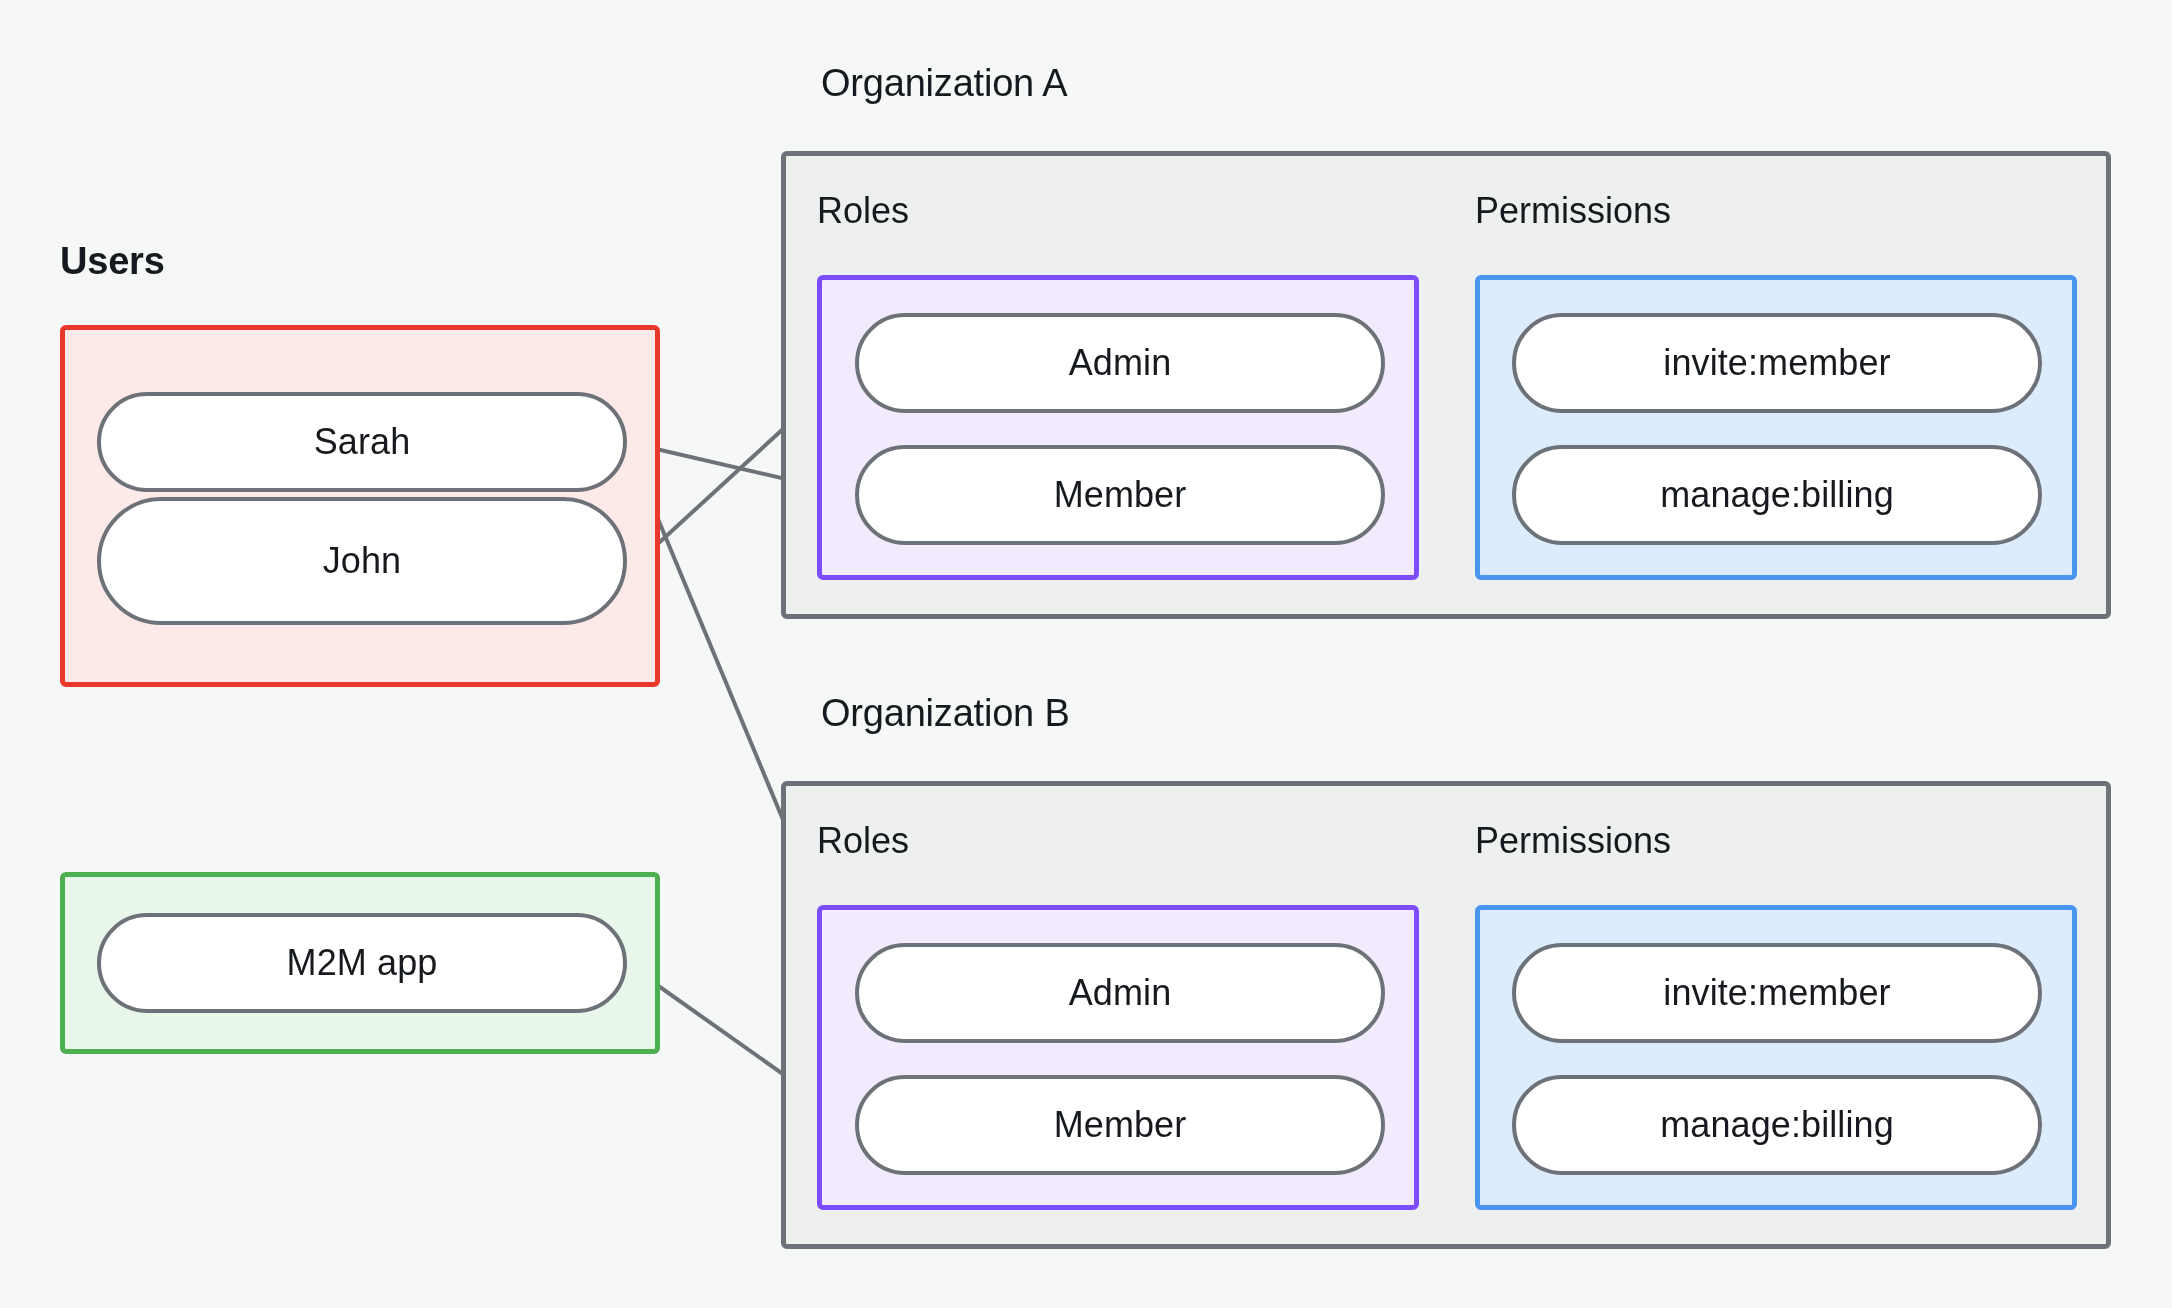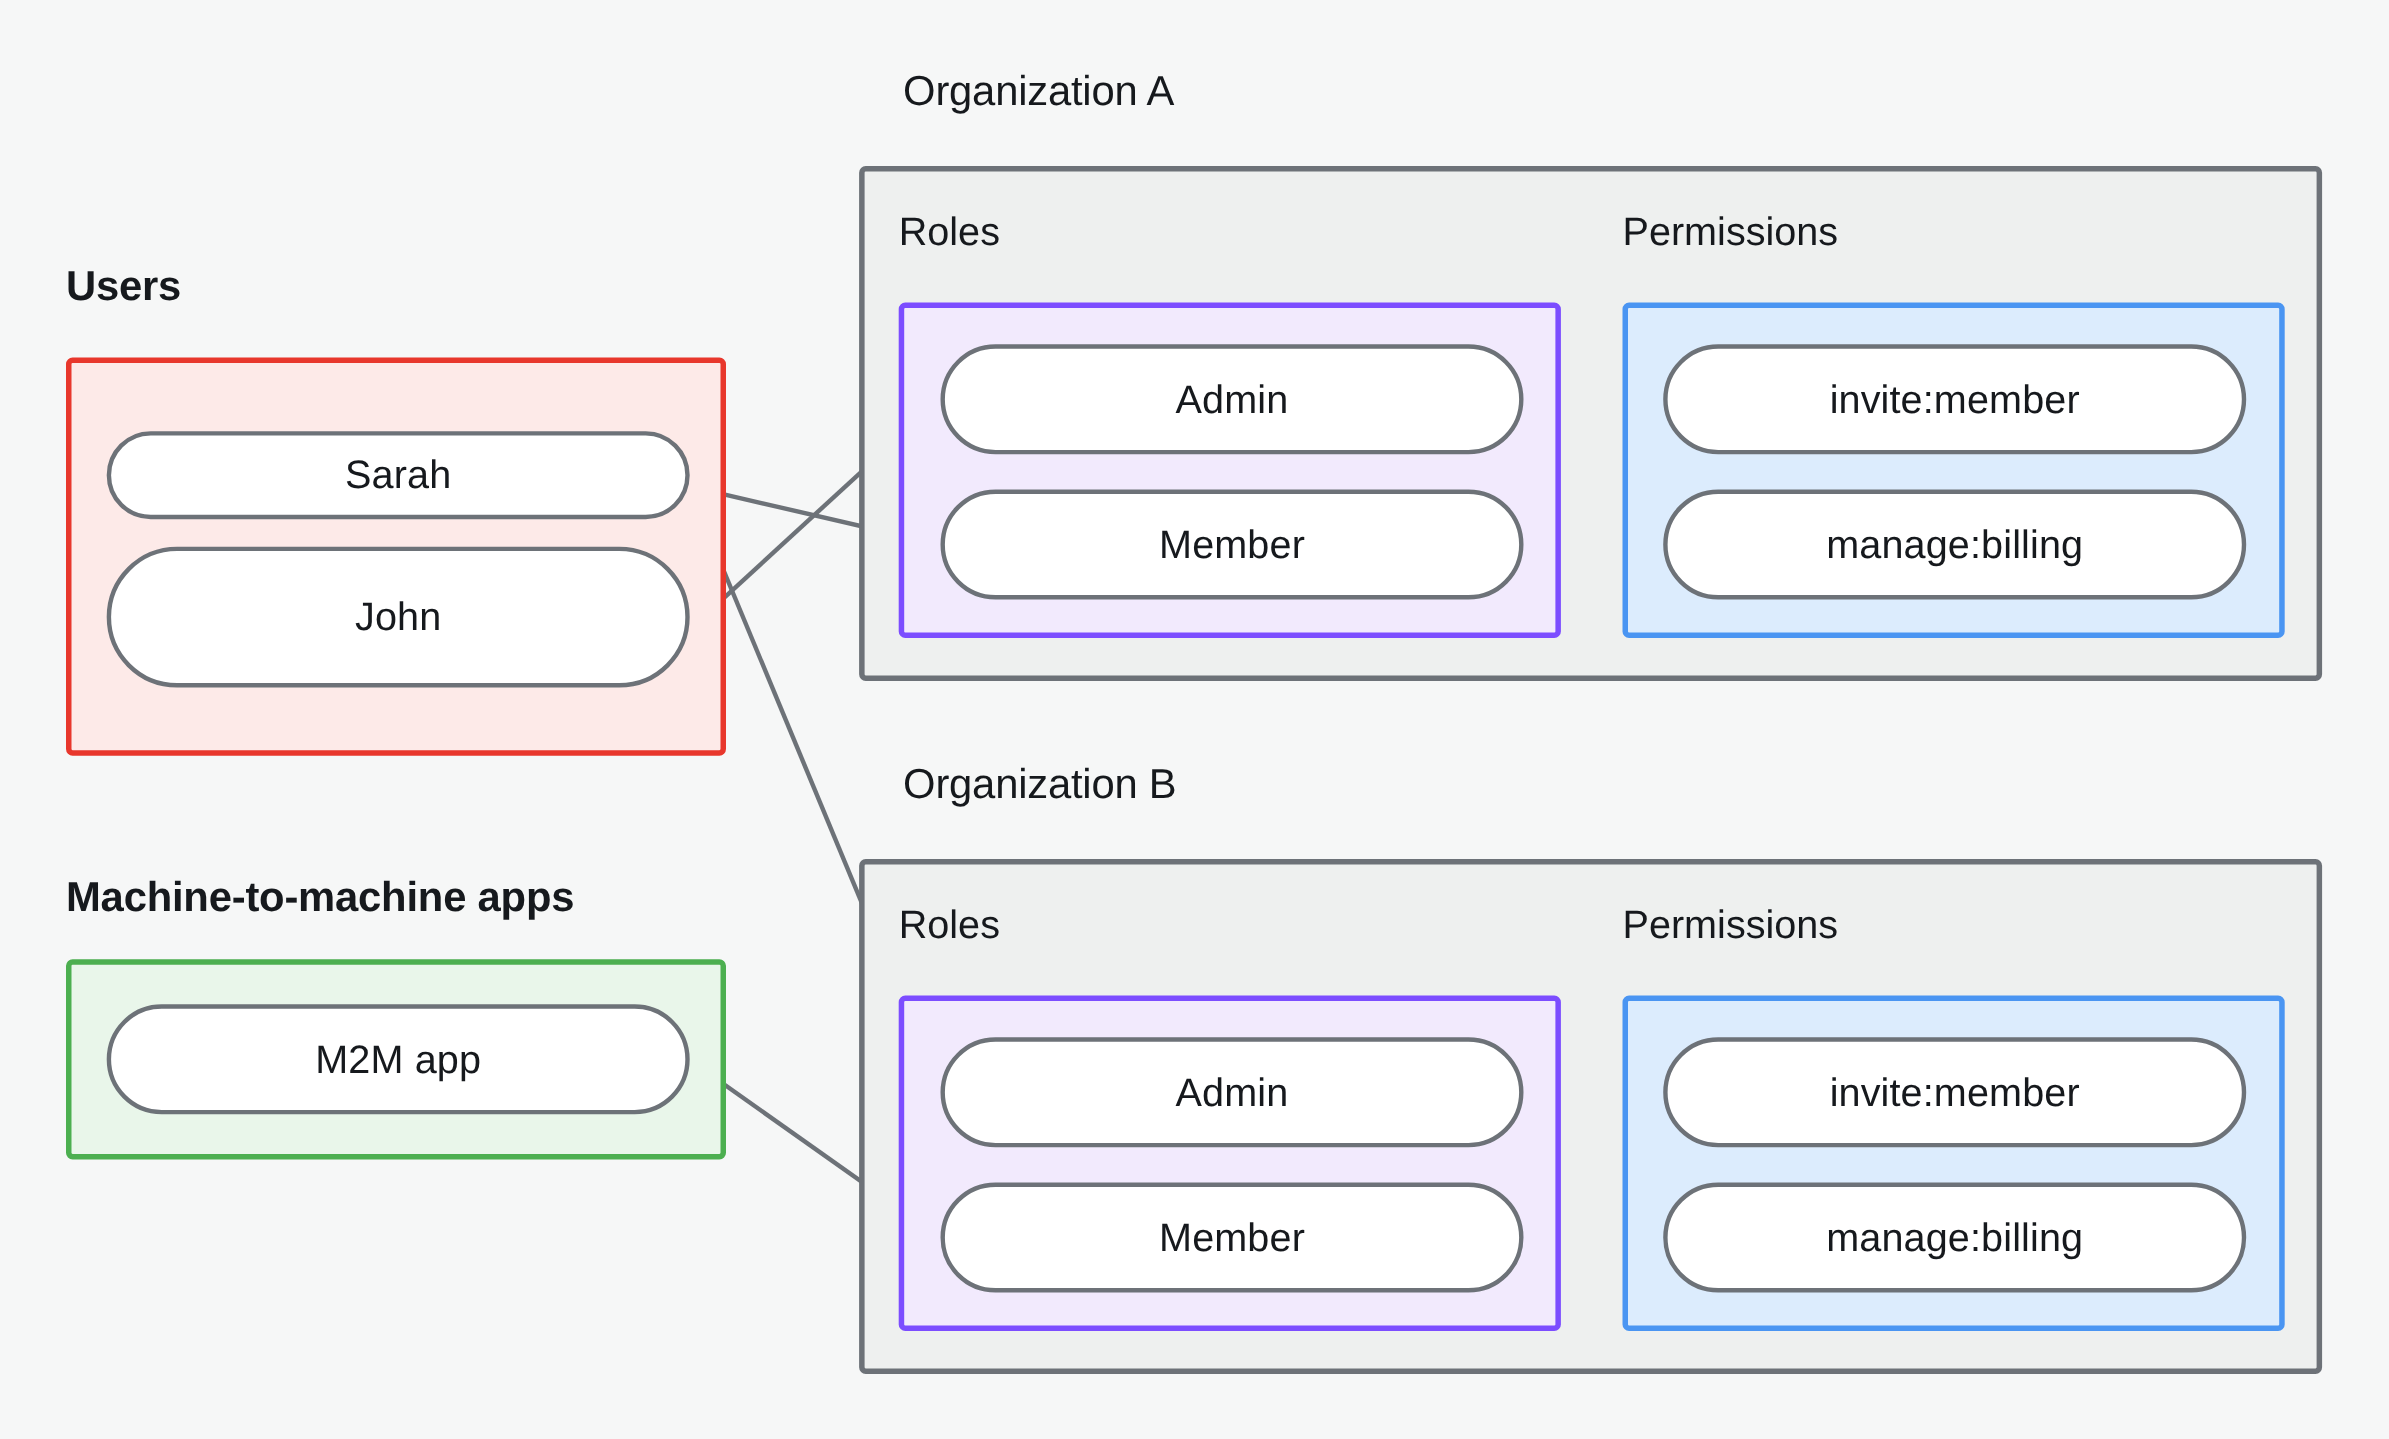--- a/index.html
+++ b/index.html
@@ -111,25 +111,24 @@
     <circle cx="857" cy="993" r="12"></circle>
     <circle cx="857" cy="1125" r="12"></circle>
     <circle cx="1514" cy="993" r="12"></circle>
     <circle cx="1514" cy="1125" r="12"></circle>
   </svg>
 
   <div class="heading" style="left:60px; top:240px;">Users</div>
 
   <div class="group group-users" style="left:60px; top:325px; width:600px; height:362px;"></div>
 
-  <div class="pill" style="left:97px; top:392px; width:530px; height:80px;">Sarah</div>
+  <div class="pill" style="left:97px; top:392px; width:530px; height:100px;">Sarah</div>
 
   <div class="pill" style="left:97px; top:497px; width:530px; height:128px;">John</div>
 
-  <div class="heading" style="left:60px; top:795px;">Machine-to-machine apps</div>
 
   <div class="group group-m2m" style="left:60px; top:872px; width:600px; height:182px;"></div>
 
   <div class="pill" style="left:97px; top:913px; width:530px; height:100px;">M2M app</div>
 
   <div class="heading light" style="left:781px; top:62px;">Organization A</div>
 
   <div class="group group-org" style="left:781px; top:151px; width:1330px; height:468px;"></div>
 
   <div class="col-label" style="left:817px; top:190px;">Roles</div>

